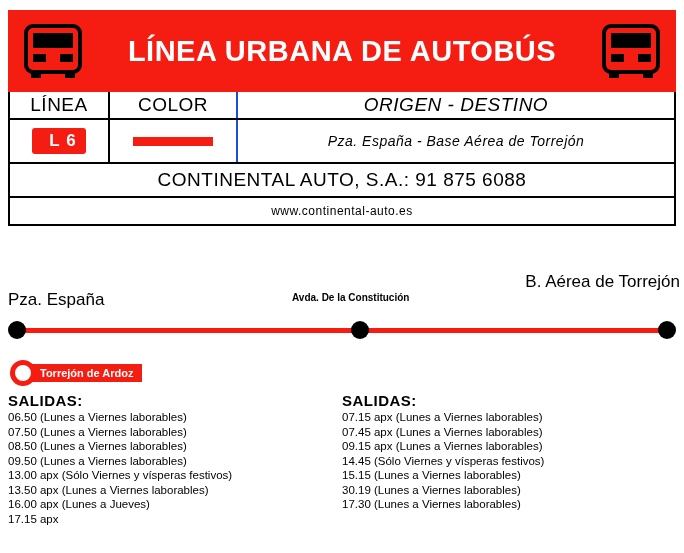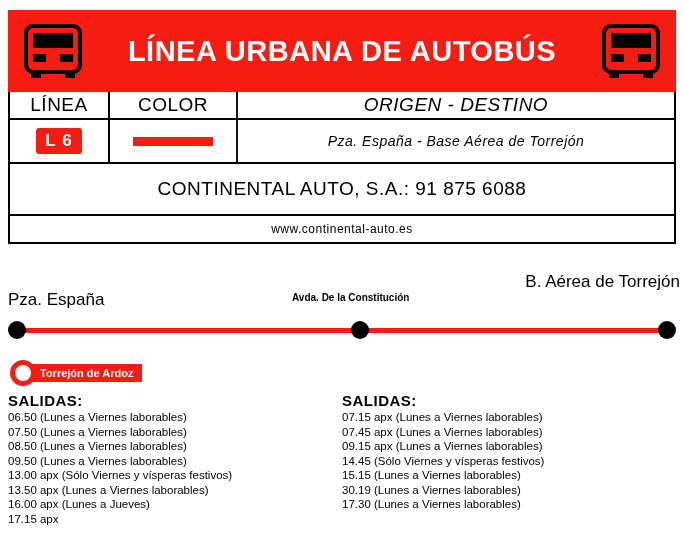--- a/index.html
+++ b/index.html
@@ -67,49 +67,50 @@
   .head-row { height: 28px; }
   .cell {
     display: flex;
     align-items: center;
     justify-content: center;
     box-sizing: border-box;
     font-size: 19px;
     letter-spacing: 0.5px;
   }
   .c-linea  { width: 100px; border-right: 2px solid #000; }
-  .c-color  { width: 128px; border-right: 2px solid #0f172a; }
+  .c-color  { width: 128px; border-right: 2px solid #1d4ed8; }
   .c-origen { flex: 1; font-style: italic; }
 
   .head-row .cell { font-size: 19px; }
 
   .data-row { height: 44px; }
   .data-row .c-origen { font-size: 14px; }
 
   .line-badge {
     display: inline-flex;
     align-items: center;
     justify-content: center;
     width: 46px;
     height: 26px;
     background: #f51c12;
     color: #ffffff;
     font-size: 17px;
     font-weight: bold;
     letter-spacing: 1px;
     border-radius: 3px;
+    padding-left: 8px;
   }
   .color-swatch {
     width: 80px;
     height: 9px;
     background: #f51c12;
   }
 
   .phone-row {
-    height: 52px;
+    height: 34px;
     align-items: center;
     justify-content: flex-end;
   }
   .phone-row .cell { width: 100%; font-size: 19px; letter-spacing: 0.5px; }
 
   .web-row { height: 26px; }
   .web-row .cell { width: 100%; font-size: 12px; }
 
   
   .route {

